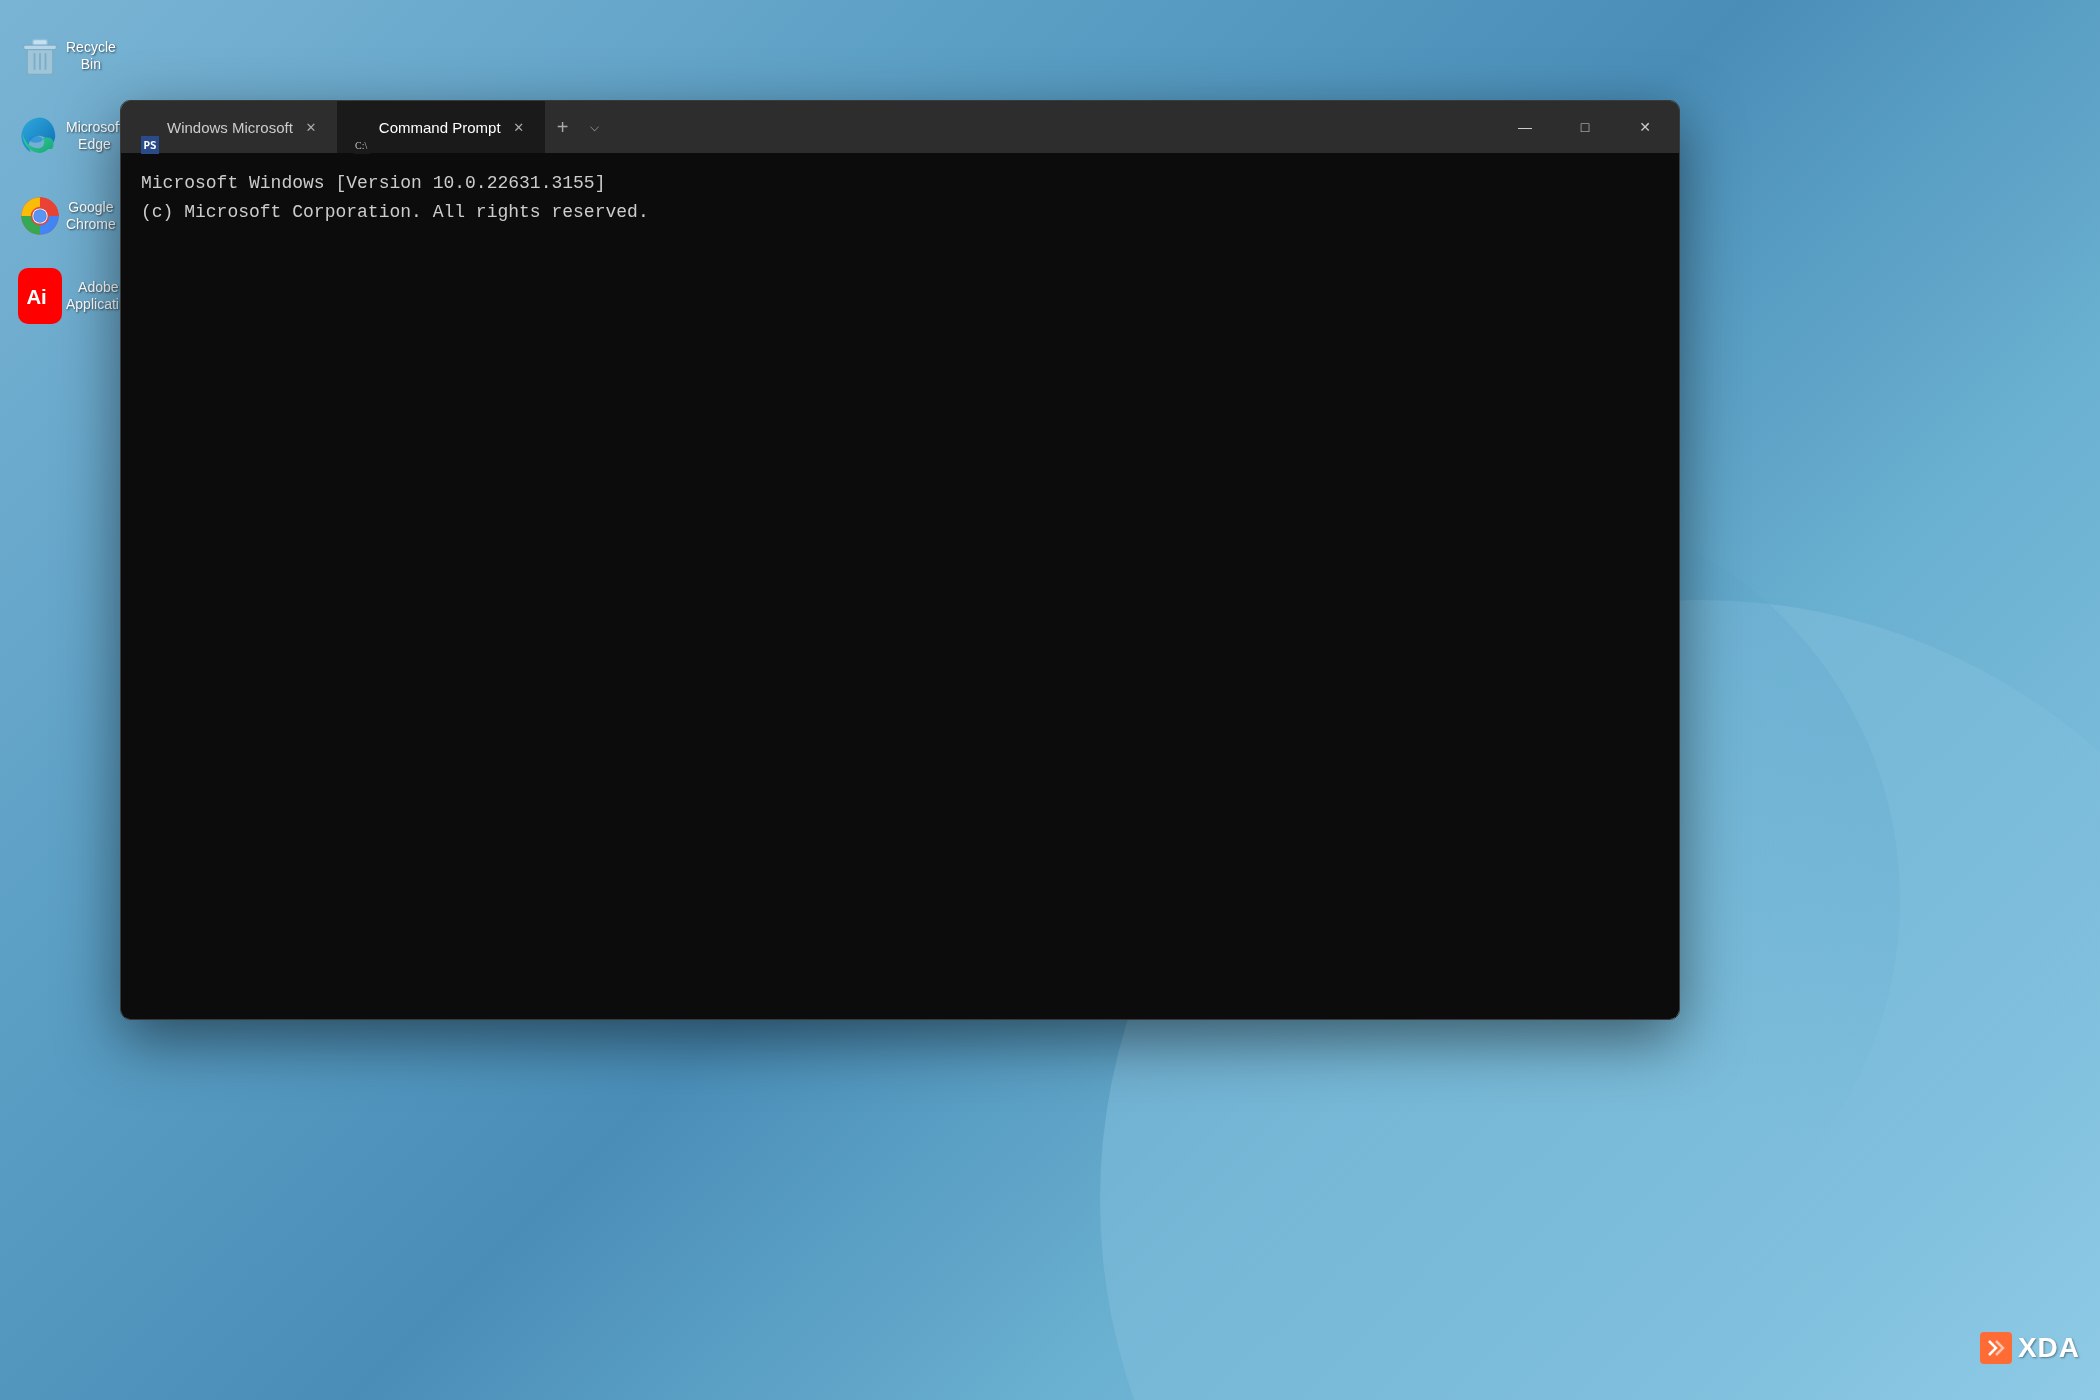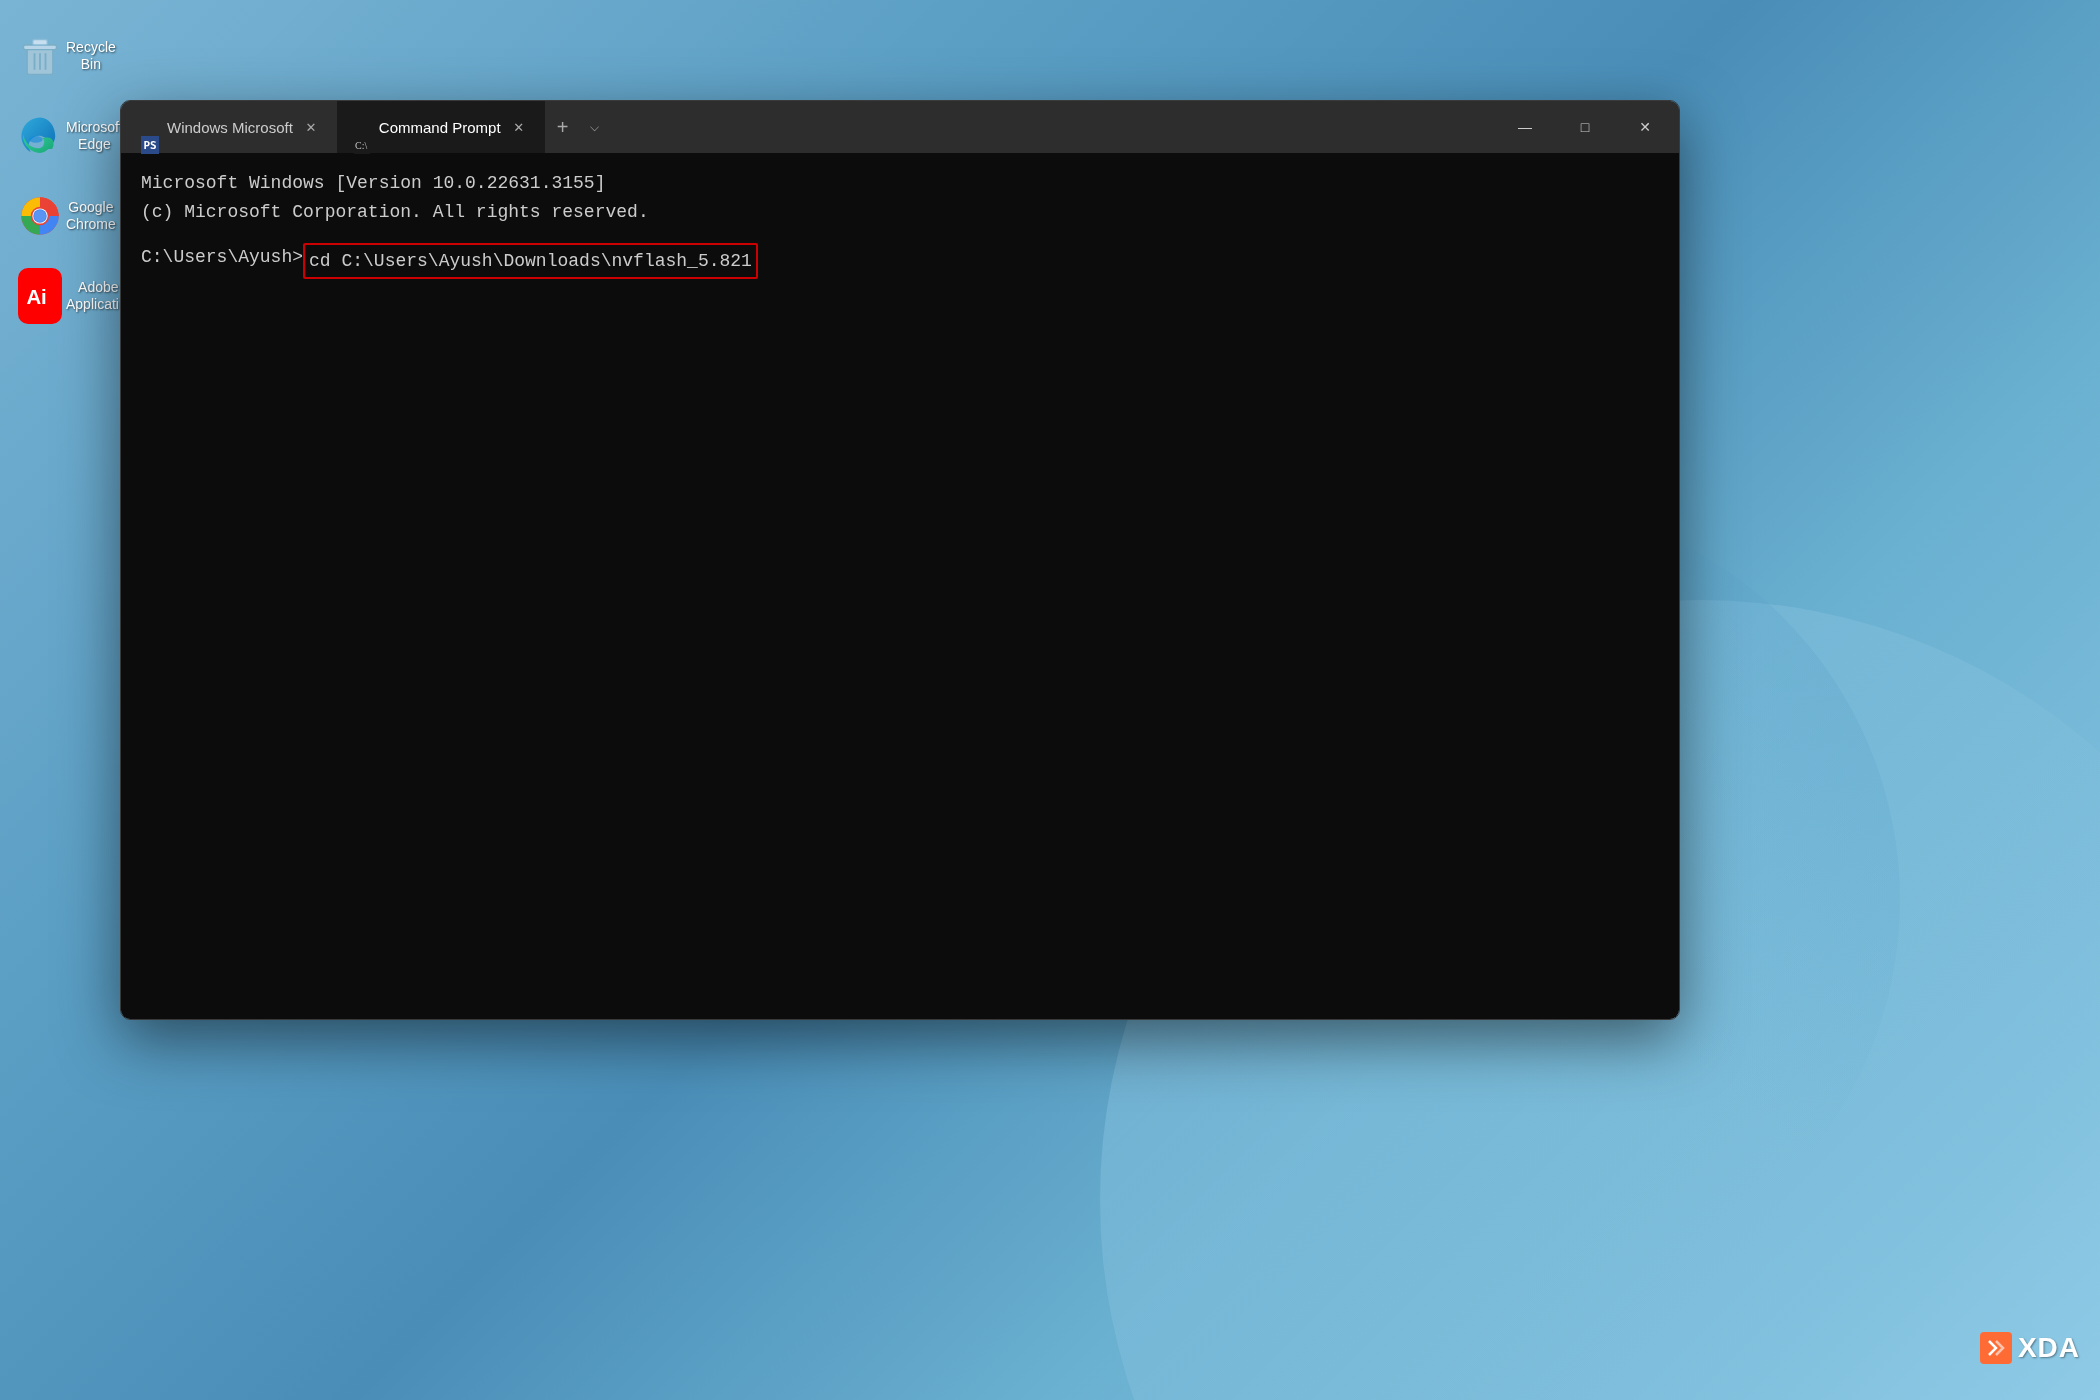--- a/index.html
+++ b/index.html
@@ -218,20 +218,21 @@
       height: calc(100% - 52px);
       padding: 16px 20px;
       font-family: 'Consolas', 'Courier New', monospace;
       font-size: 18px;
       color: #cccccc;
       line-height: 1.6;
     }
 
     .terminal-line {
       display: flex;
+      align-items: center;
       flex-wrap: wrap;
     }
 
     .highlighted-command {
       background: transparent;
       color: #cccccc;
       padding: 2px 4px;
       border: 2px solid #cc0000;
       border-radius: 2px;
       display: inline;
@@ -430,24 +431,20 @@
       <div class="terminal-line">
         <span>Microsoft Windows [Version 10.0.22631.3155]</span>
       </div>
 
       <div class="terminal-line">
         <span>(c) Microsoft Corporation. All rights reserved.</span>
       </div>
 
       <div style="height: 16px;"></div>
 
-      <div class="terminal-line">
-        <span>C:\Users\Ayush&gt;</span>
-        <span class="highlighted-command">cd C:\Users\Ayush\Downloads\nvflash_5.821</span>
-      </div>
 
       <div style="height: 8px;"></div>
 
 
     </div>
 
   </div>
 
   <div class="xda-watermark">
     <div class="xda-logo">

